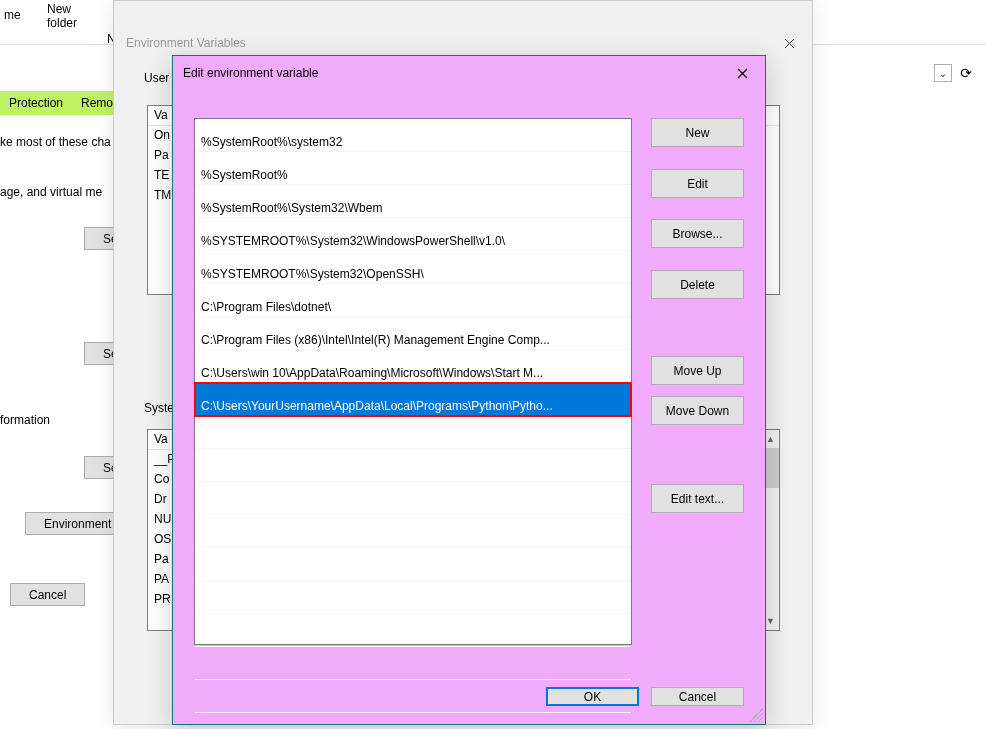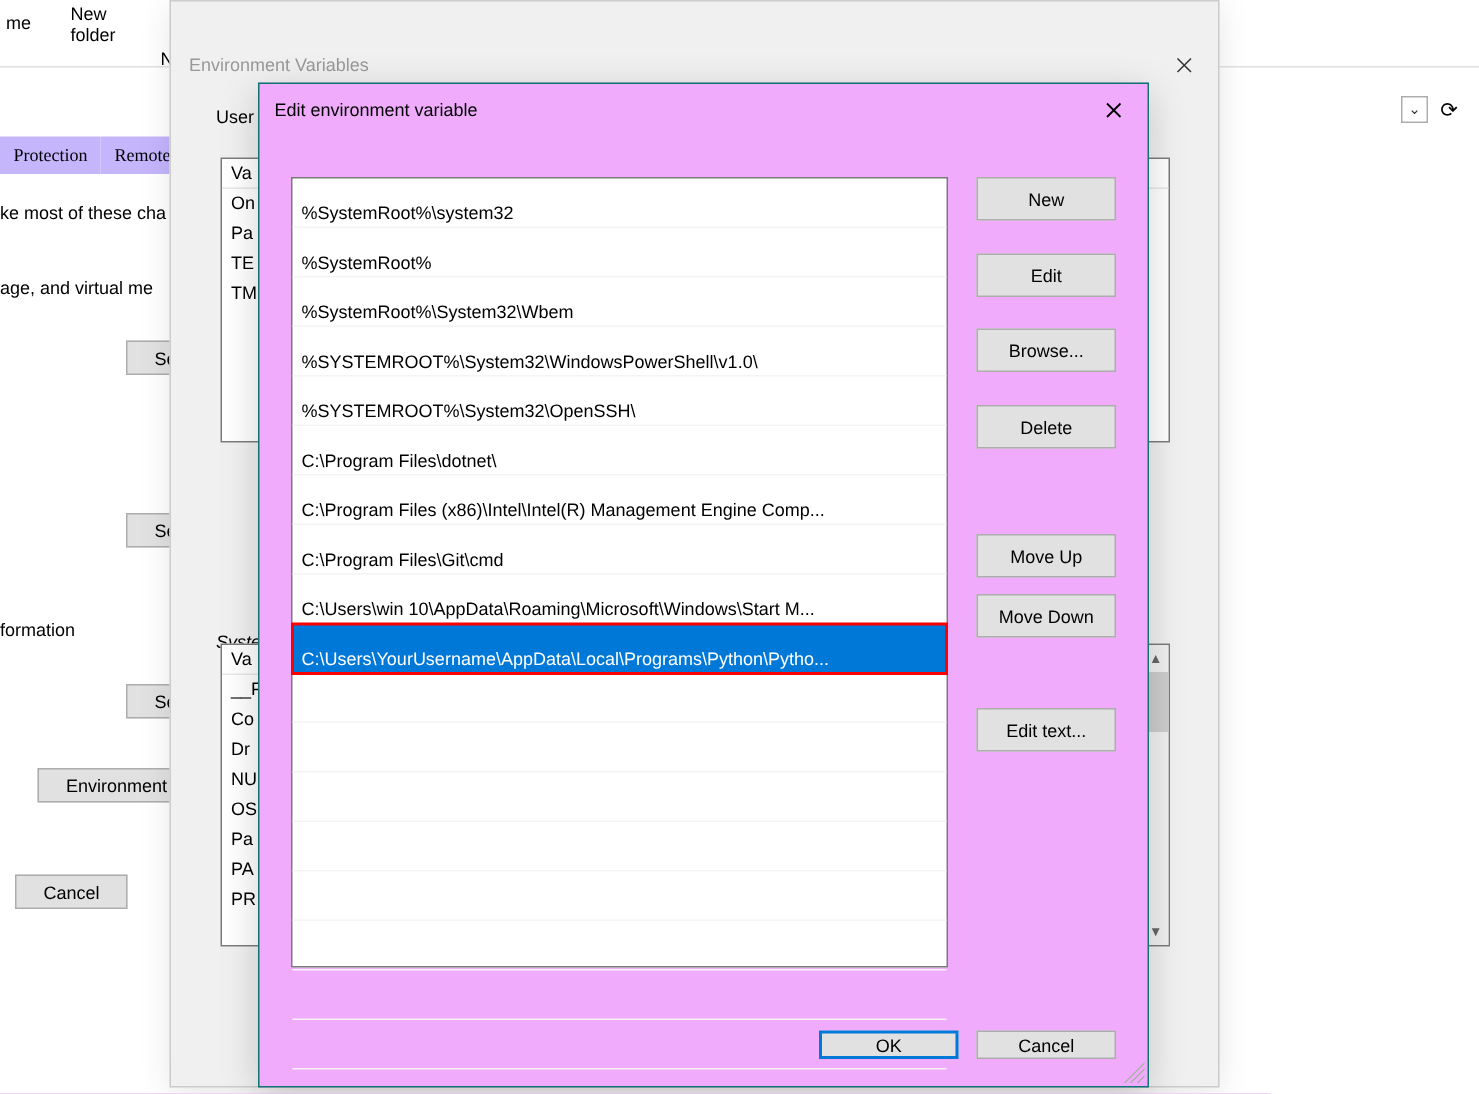--- a/index.html
+++ b/index.html
@@ -45,23 +45,22 @@
       width:20px;height:20px;display:flex;align-items:center;justify-content:center;
       font-size:14px;
     }
     .bg-tabs {
       position: absolute;
       left: 0; top: 91px;
       display:flex; gap:0;
     }
     .bg-tab {
       padding: 4px 8px;
-      background:#c4b5fd;
+      background:#bef264;
       border:1px solid transparent;
-      font-family:Liberation Serif, serif;
     }
     .bg-text-line1 { position:absolute; left:0; top:135px; }
     .bg-text-line2 { position:absolute; left:0; top:185px; }
     .bg-btn {
       position:absolute;
       background:#e1e1e1;
       border:1px solid #adadad;
       padding: 3px 18px;
       height:23px;
       display:flex;align-items:center;justify-content:center;
@@ -93,21 +92,21 @@
       margin-left:auto;
       width:46px;height:32px;
       display:flex;align-items:center;justify-content:center;
       color:#333;
     }
     .env-group-label {
       position:absolute;
       left: 30px;
     }
     .env-group-label.user { top: 70px; }
-    .env-group-label.sys  { top: 420px; font-style: italic; }
+    .env-group-label.sys  { top: 400px; }
     .env-listbox {
       position:absolute;
       left: 33px;
       width: 633px;
       background:#fff;
       border:1px solid #7a7a7a;
     }
     .env-listbox.user { top: 104px; height: 190px; }
     .env-listbox.sys  { top: 428px; height: 202px; overflow:hidden; }
     .env-listbox .row {
@@ -182,21 +181,21 @@
       border:1px solid #adadad;
       display:flex;align-items:center;justify-content:center;
       font-size:12px;
     }
     .sb-new    { top: 62px; }
     .sb-edit   { top: 113px; }
     .sb-browse { top: 163px; }
     .sb-delete { top: 214px; }
     .sb-up     { top: 289px; margin-top: 11px; }
     .sb-down   { top: 340px; }
-    .sb-text   { top: 416px; }
+    .sb-text   { top: 428px; }
     .bottom-btns {
       position:absolute;
       right: 21px; bottom: 18px;
       display:flex; gap:12px;
     }
     .dlg-btn {
       width: 93px; height: 19px;
       background:#e1e1e1;
       border:1px solid #adadad;
       display:flex;align-items:center;justify-content:center;
@@ -288,21 +287,20 @@
   </div>
 
   <div class="edit-list">
     <div class="item">%SystemRoot%\system32</div>
     <div class="item">%SystemRoot%</div>
     <div class="item">%SystemRoot%\System32\Wbem</div>
     <div class="item">%SYSTEMROOT%\System32\WindowsPowerShell\v1.0\</div>
     <div class="item">%SYSTEMROOT%\System32\OpenSSH\</div>
     <div class="item">C:\Program Files\dotnet\</div>
     <div class="item">C:\Program Files (x86)\Intel\Intel(R) Management Engine Comp...</div>
-    <div class="item">C:\Program Files\Git\cmd</div>
     <div class="item">C:\Users\win 10\AppData\Roaming\Microsoft\Windows\Start M...</div>
     <div class="item selected">C:\Users\YourUsername\AppData\Local\Programs\Python\Pytho...</div>
     <div class="item"></div>
     <div class="item"></div>
     <div class="item"></div>
     <div class="item"></div>
     <div class="item"></div>
     <div class="item"></div>
     <div class="item"></div>
     <div class="item"></div>

